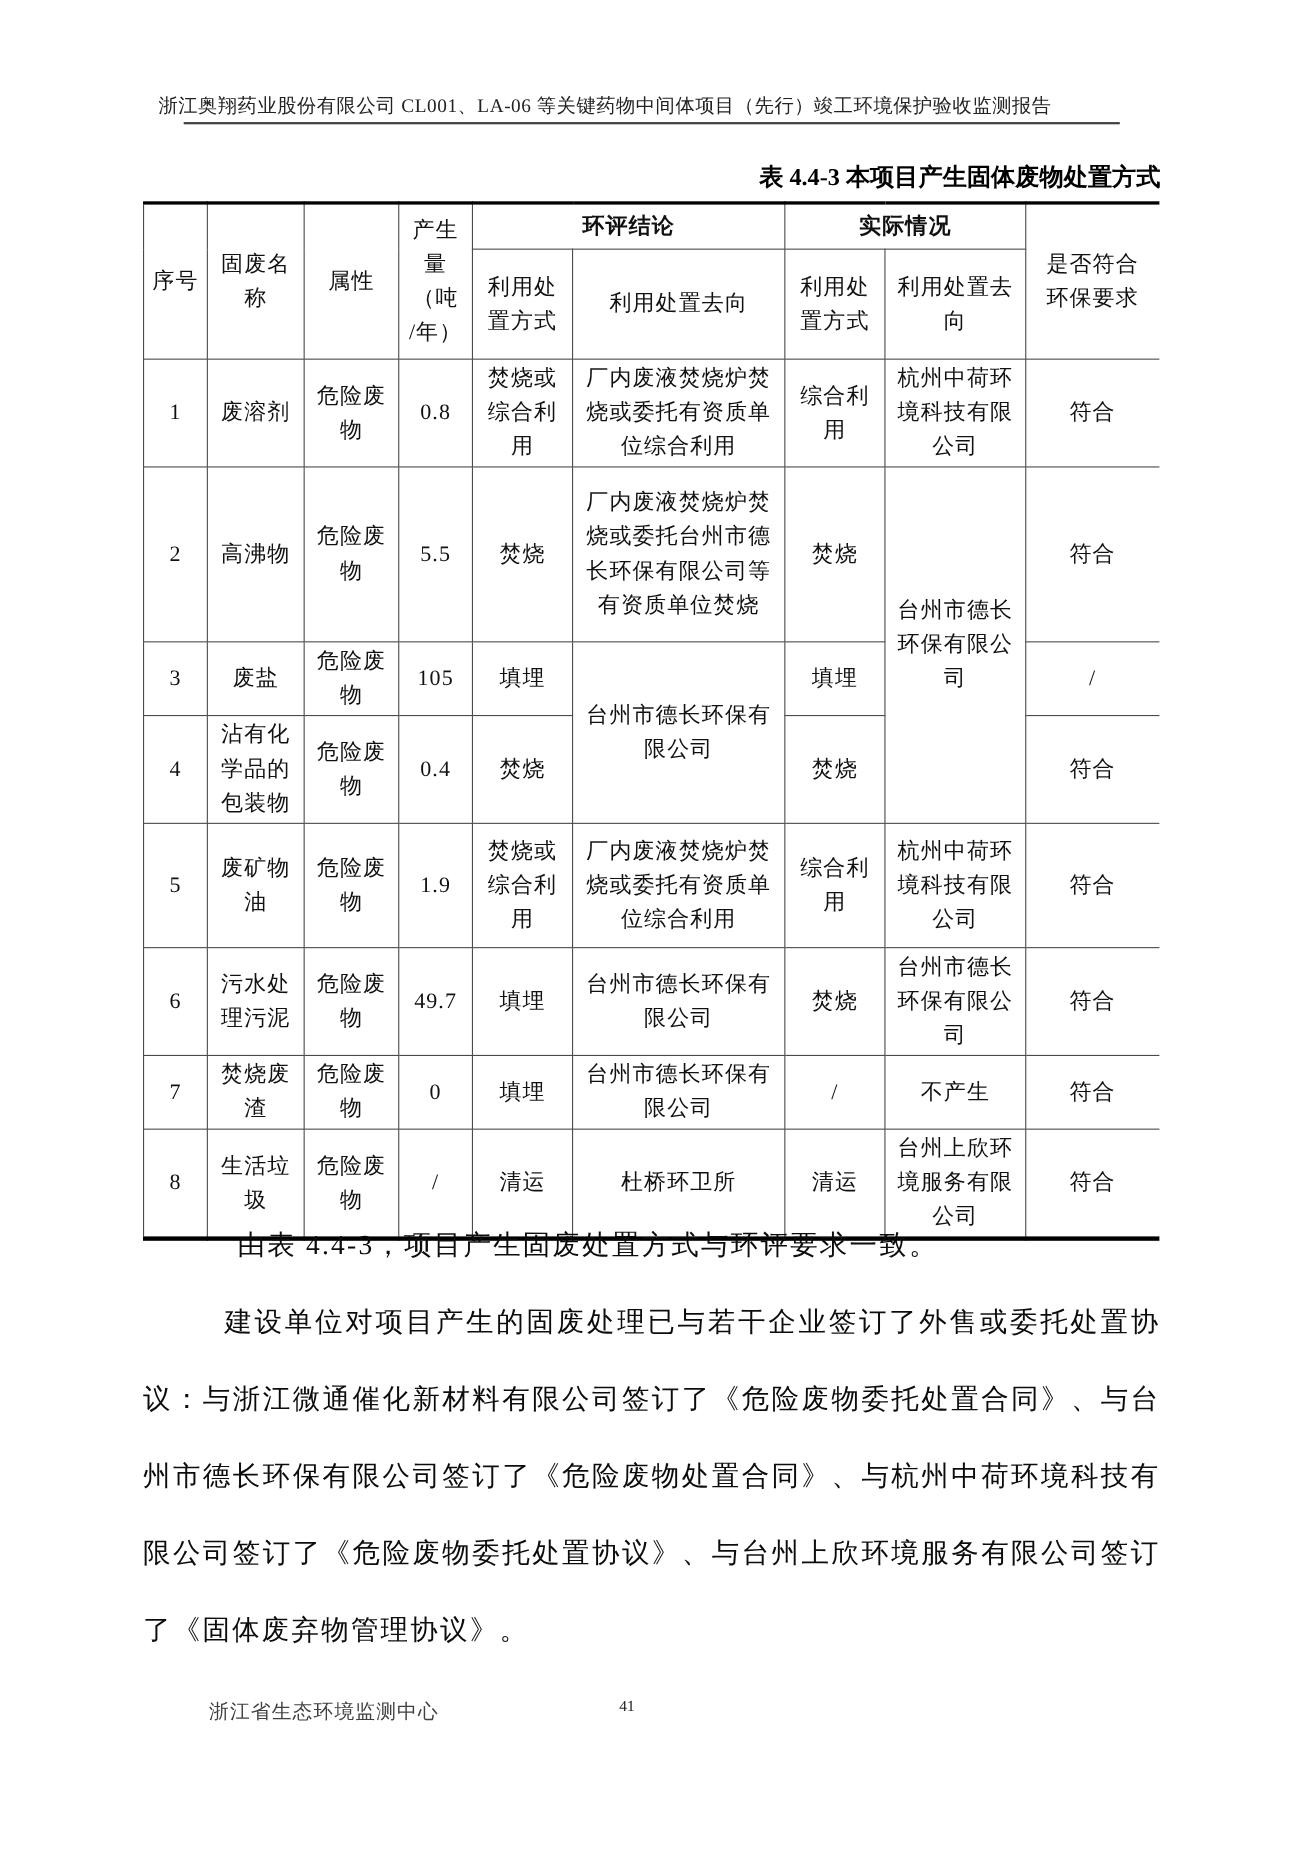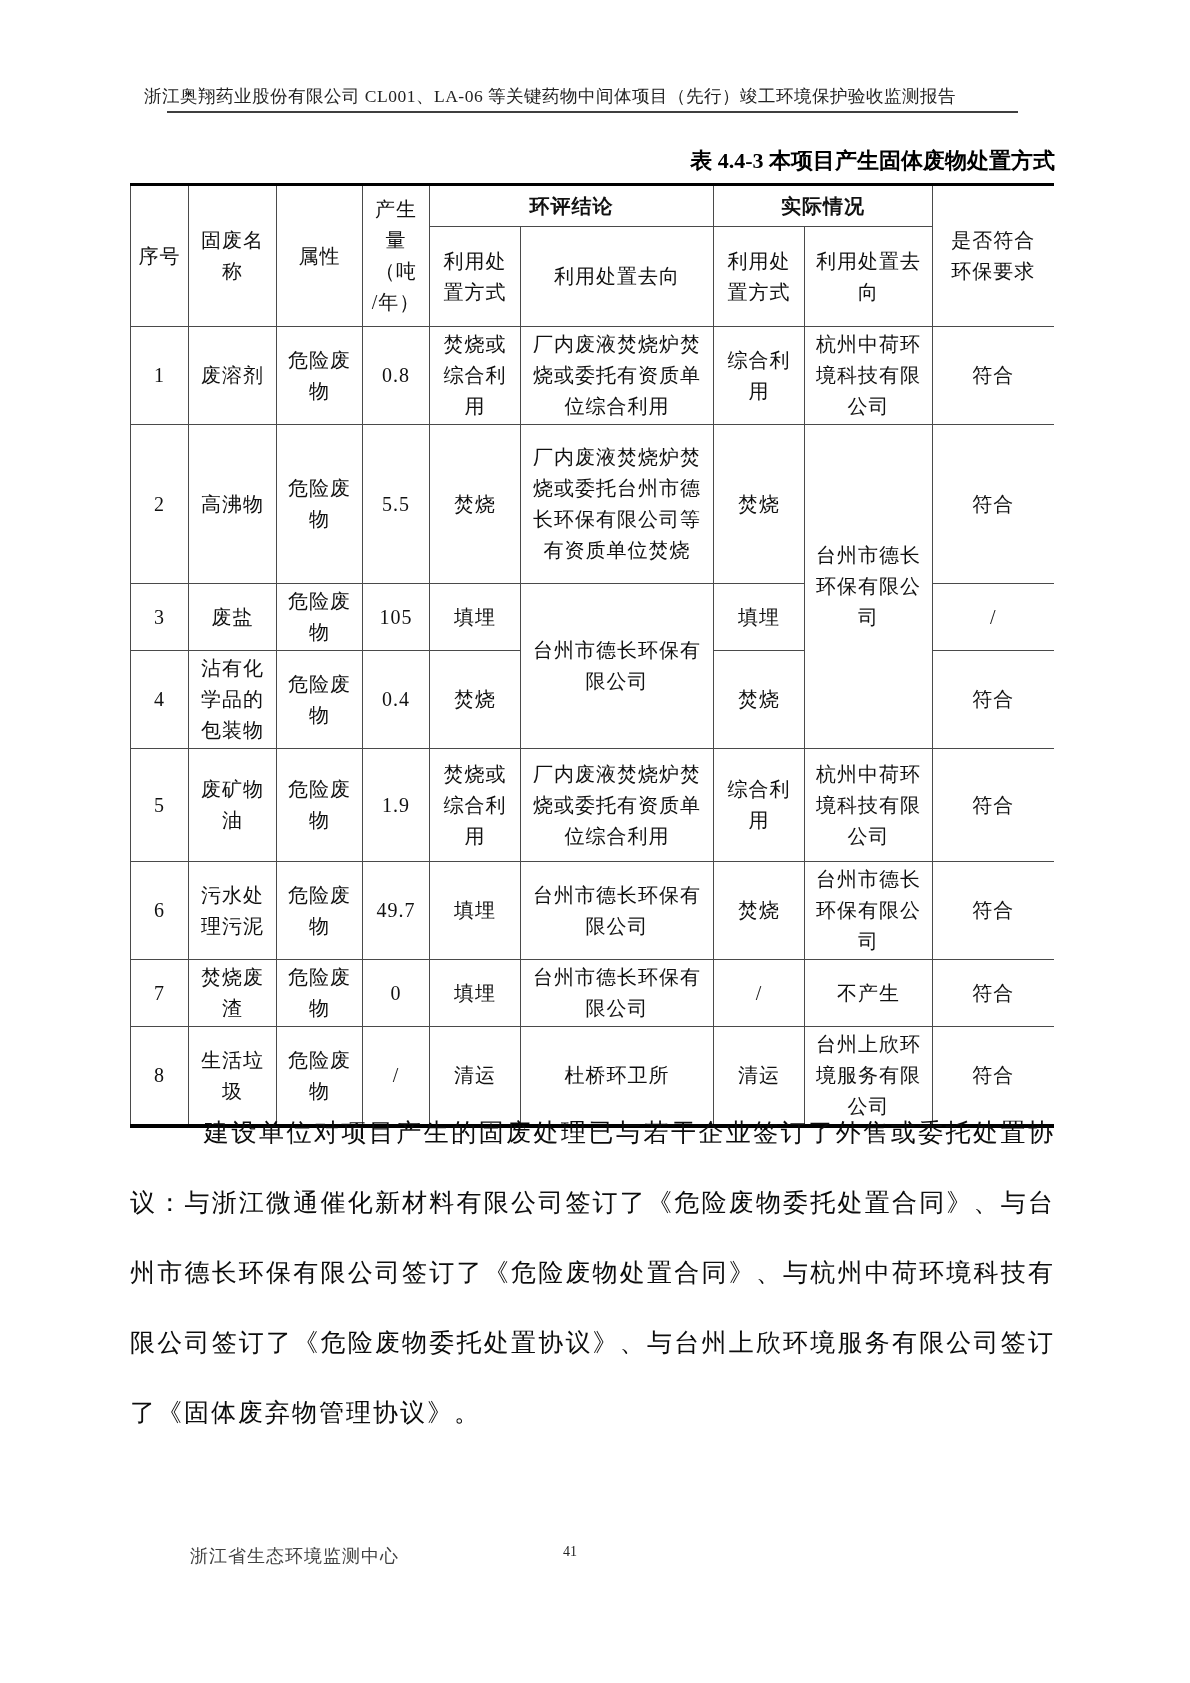--- a/index.html
+++ b/index.html
@@ -198,19 +198,20 @@
         <td>清运</td>
         <td>杜桥环卫所</td>
         <td>清运</td>
         <td>台州上欣环境服务有限公司</td>
         <td>符合</td>
       </tr>
     </tbody>
   </table>
 
   <div class="bodytext">
+    <p class="p1">由表 4.4-3，项目产生固废处置方式与环评要求一致。</p>
     <p class="p2">建设单位对项目产生的固废处理已与若干企业签订了外售或委托处置协议：与浙江微通催化新材料有限公司签订了《危险废物委托处置合同》、与台州市德长环保有限公司签订了《危险废物处置合同》、与杭州中荷环境科技有限公司签订了《危险废物委托处置协议》、与台州上欣环境服务有限公司签订了《固体废弃物管理协议》。</p>
   </div>
 
   <div class="footer-org">浙江省生态环境监测中心</div>
   <div class="footer-page">41</div>
 
 </div>
 
 </body></html>

